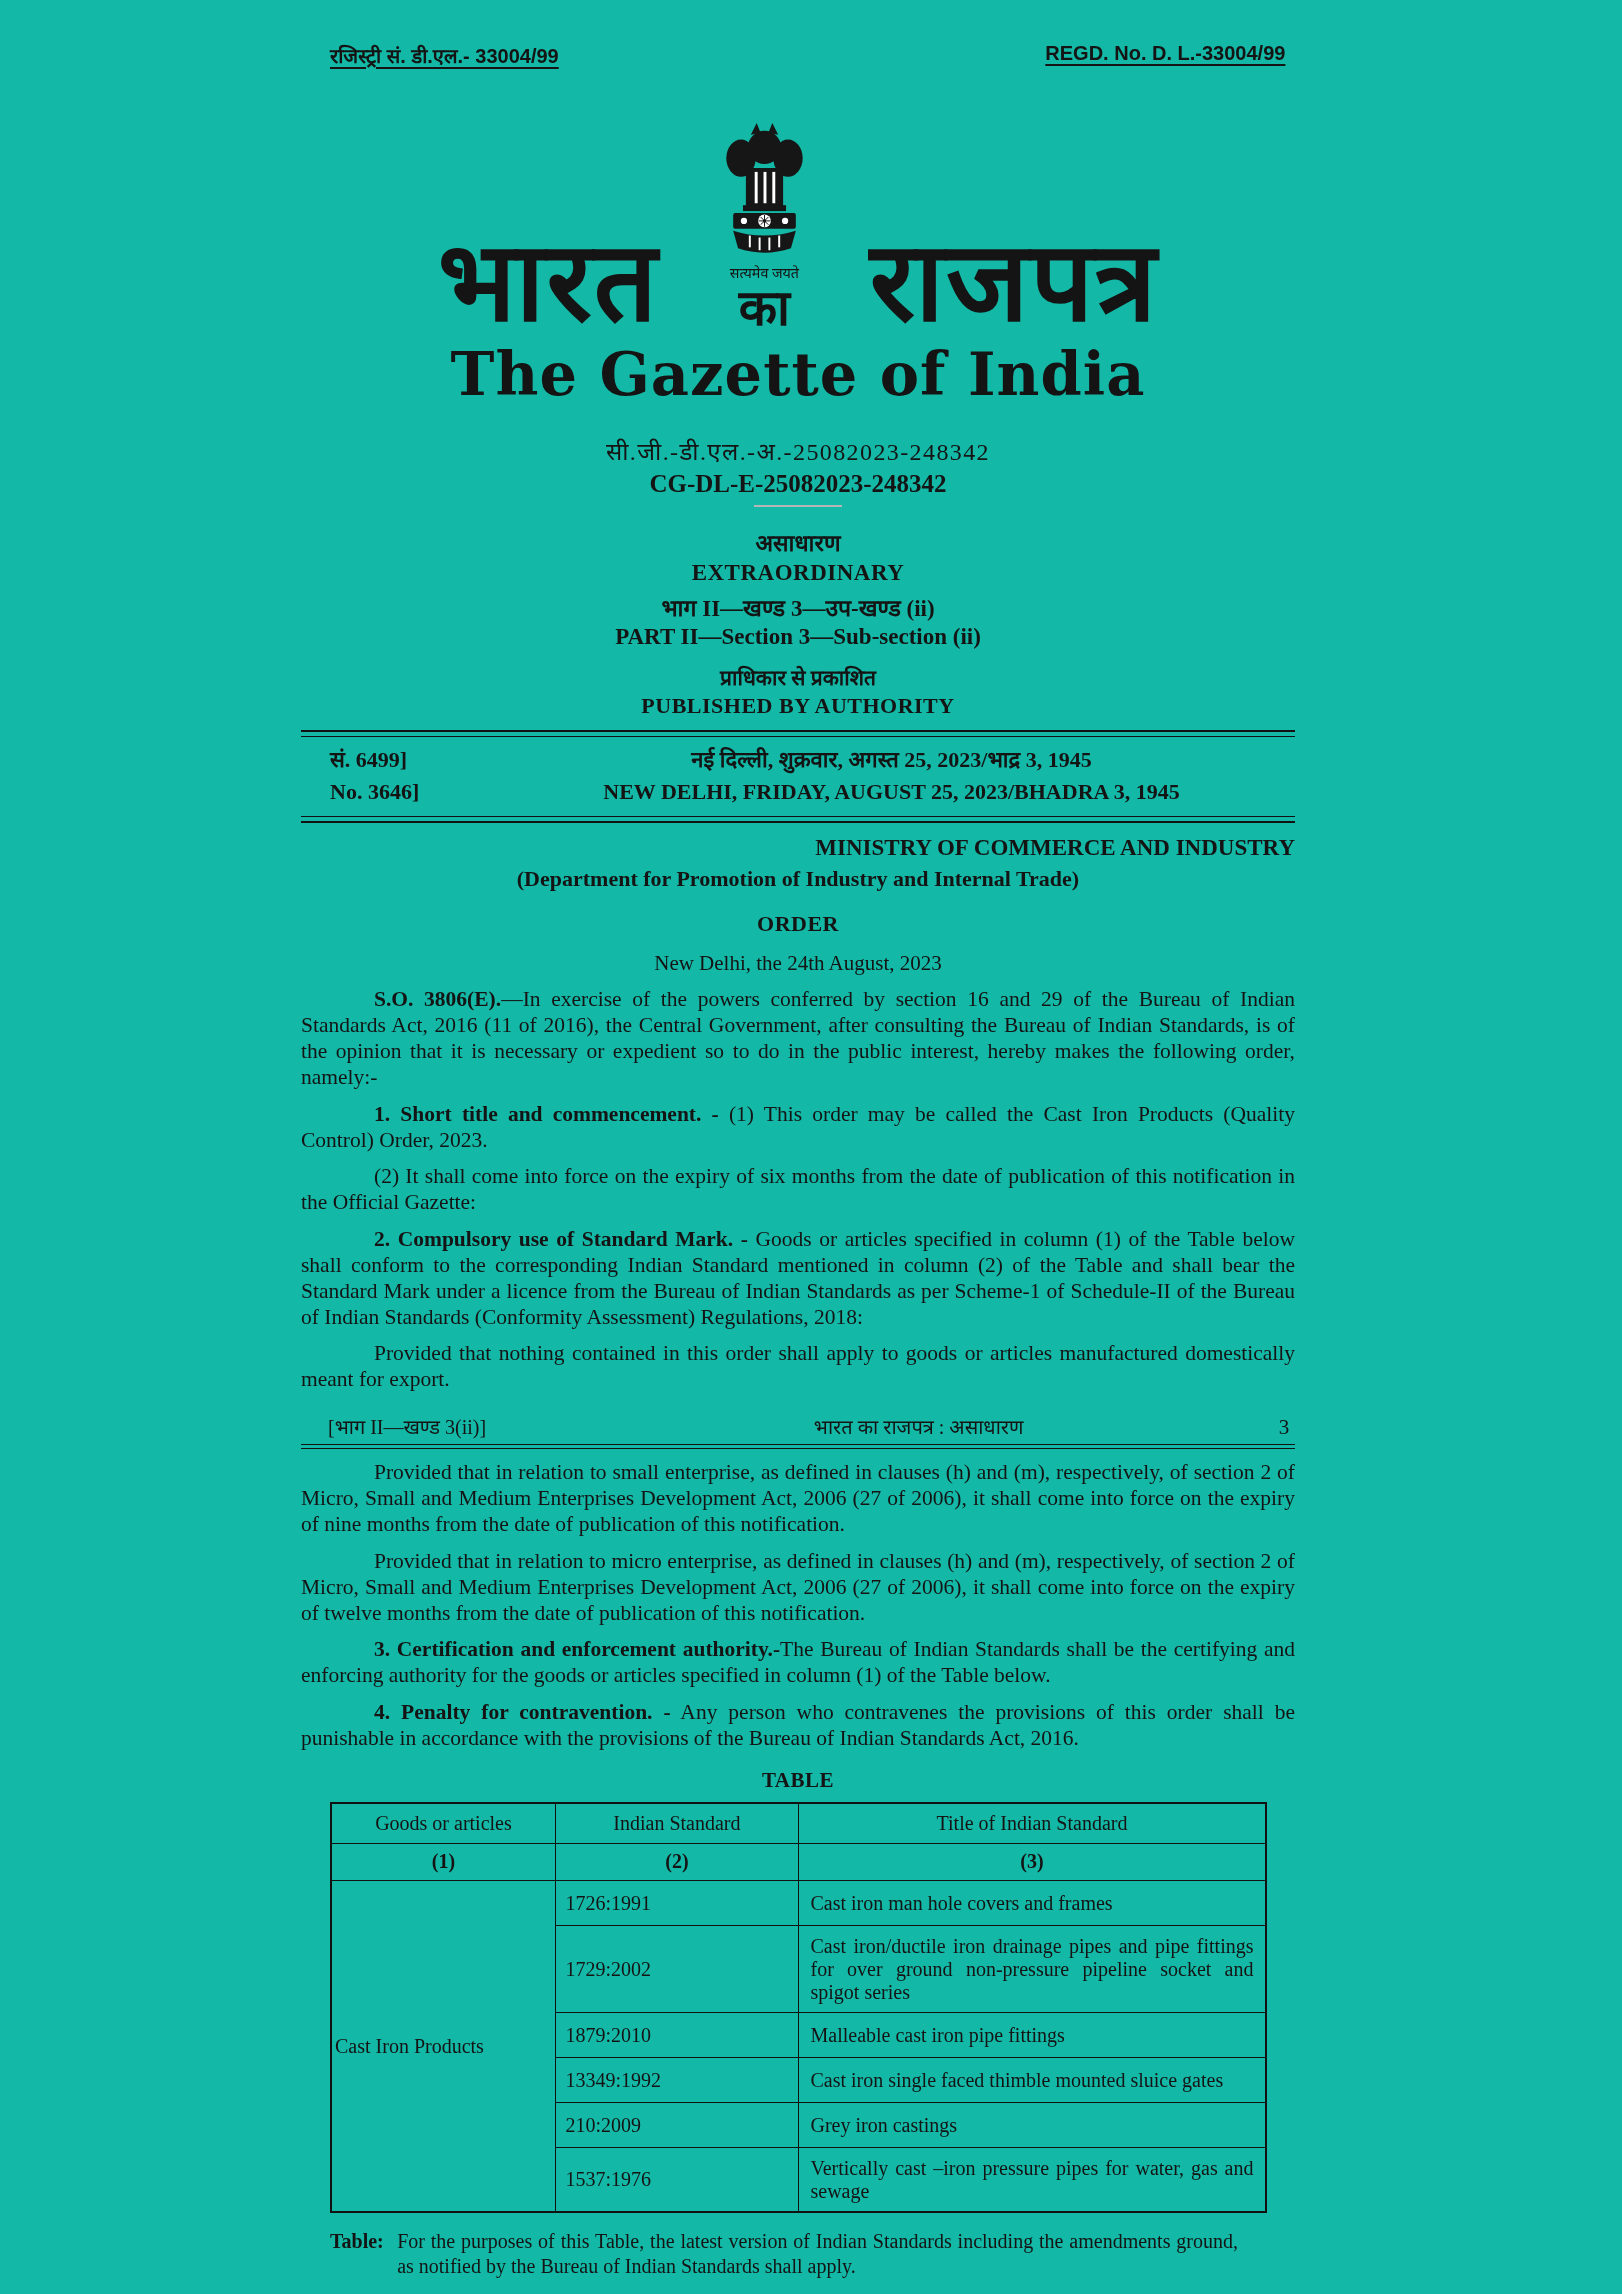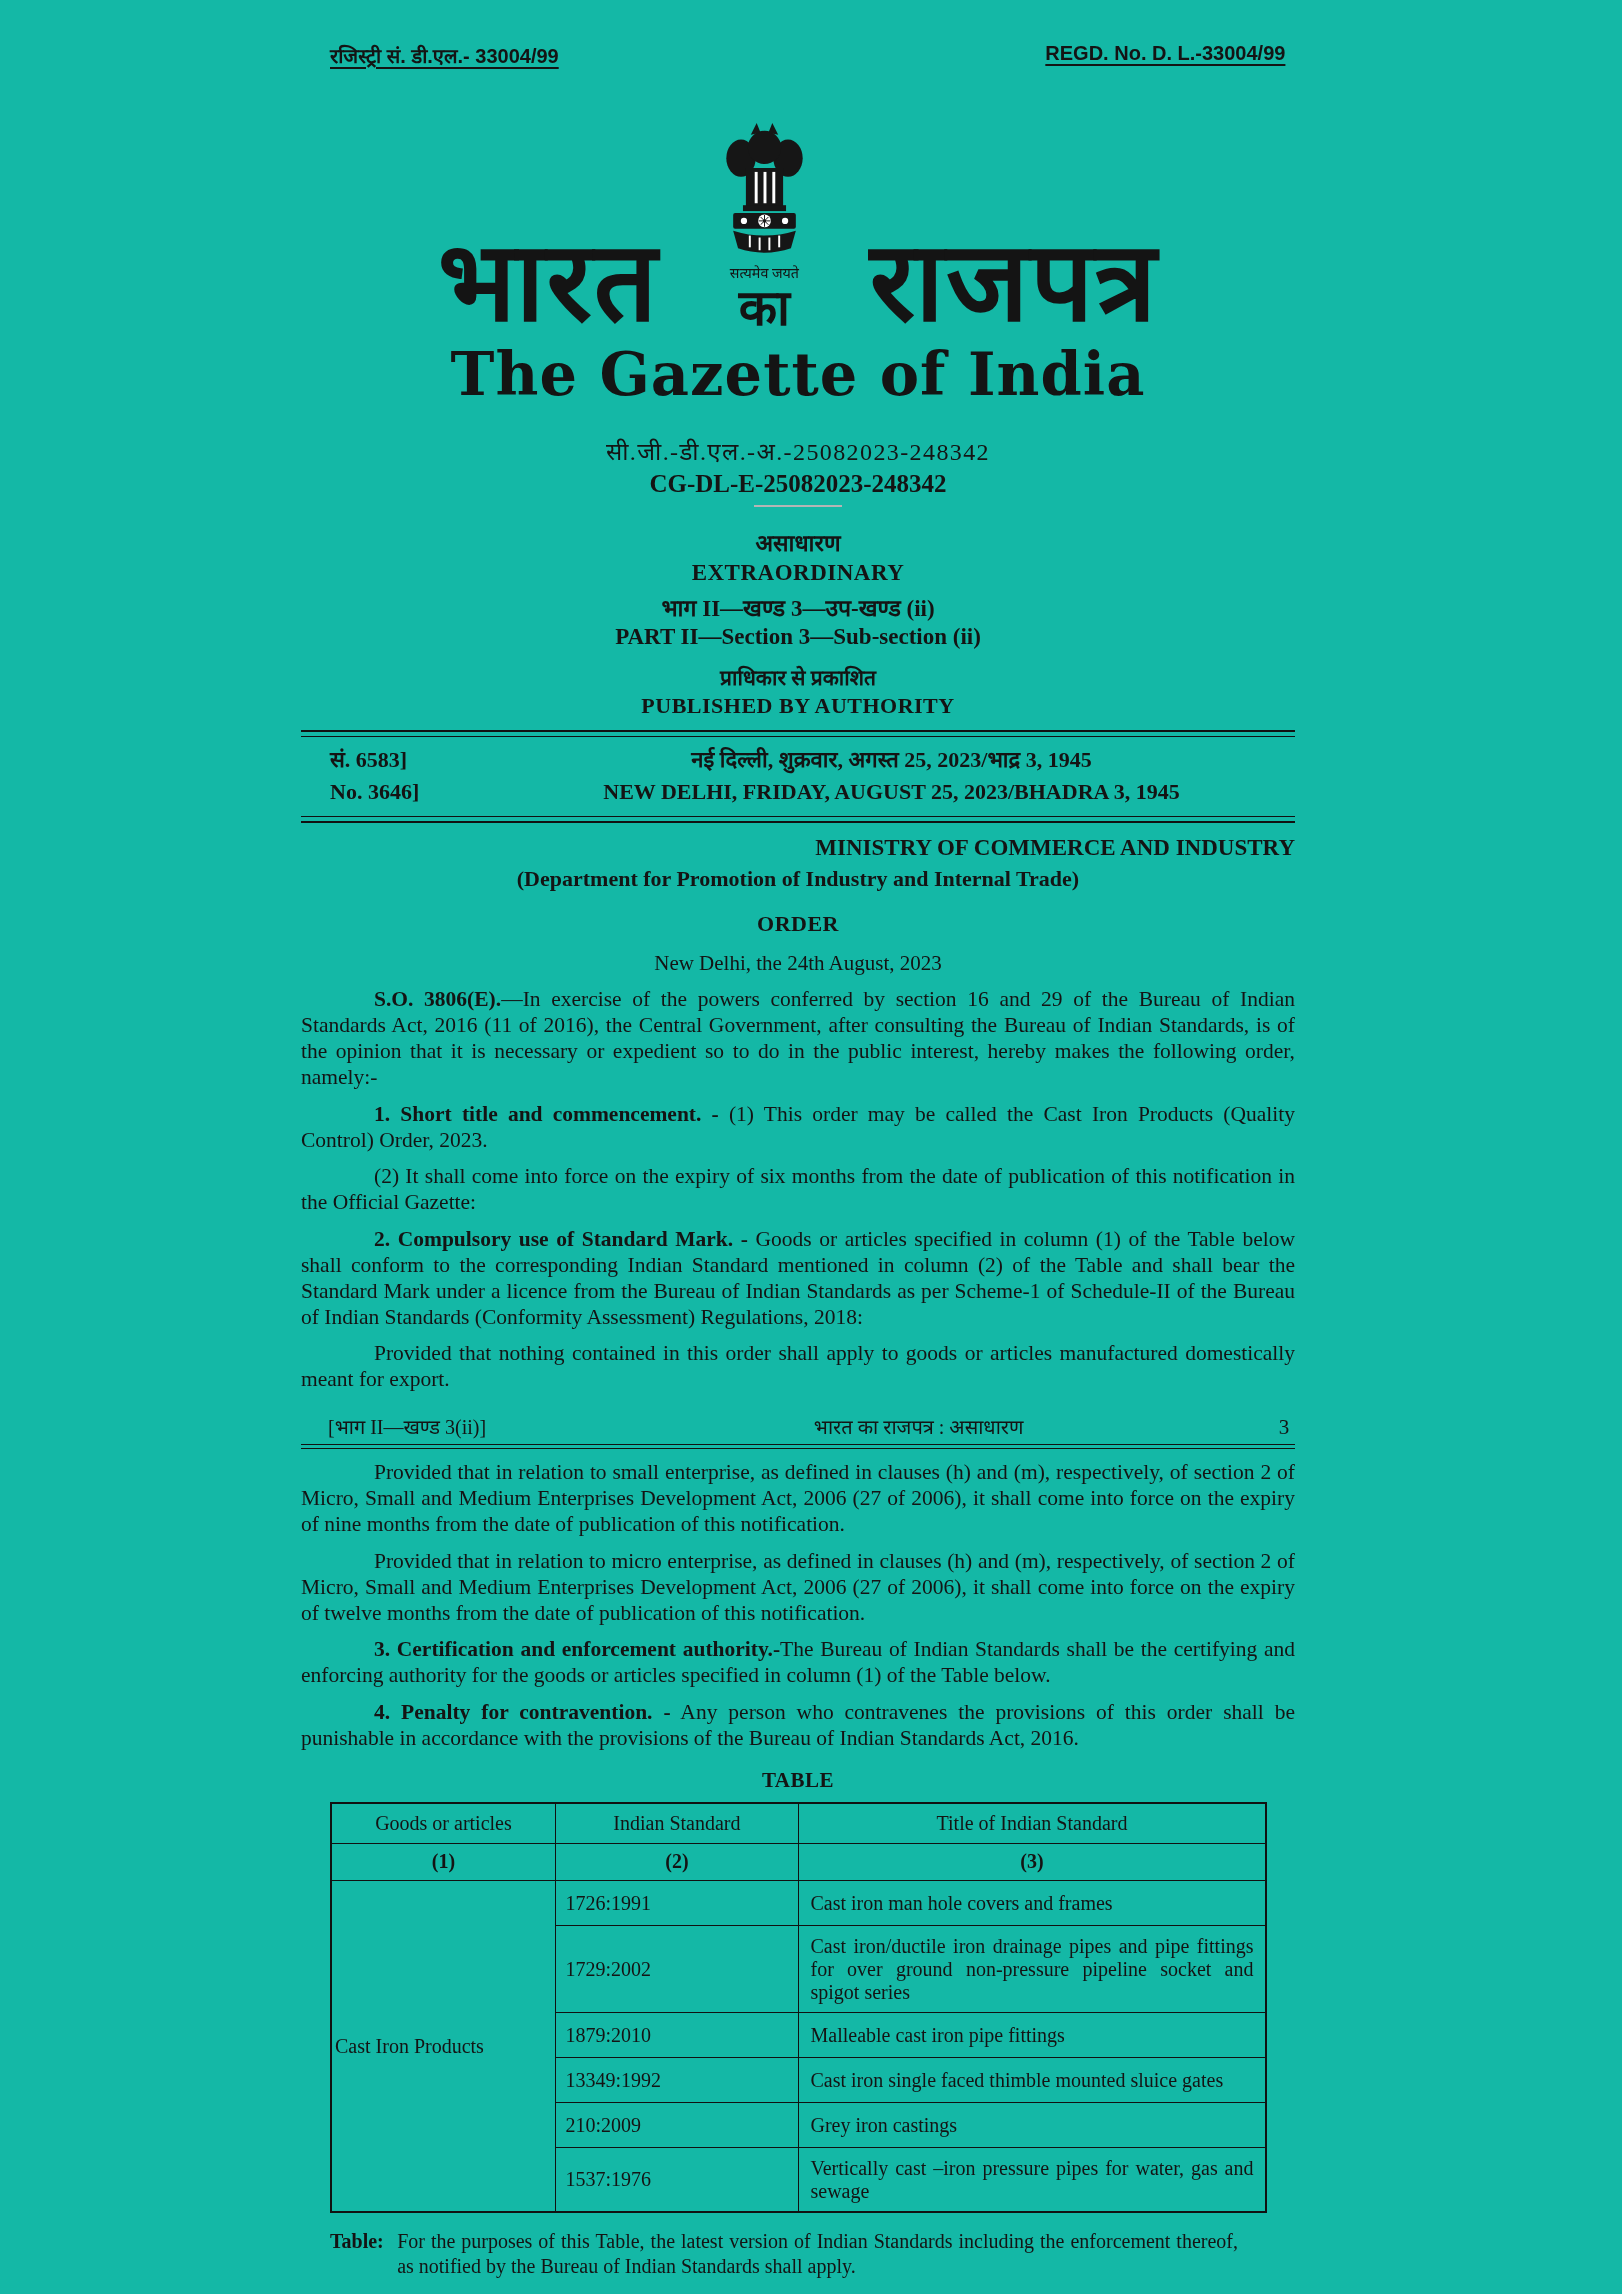--- a/index.html
+++ b/index.html
@@ -144,21 +144,21 @@
       <div class="ed-hi2">भाग II—खण्ड 3—उप-खण्ड (ii)</div>
       <div class="ed-en2">PART II—Section 3—Sub-section (ii)</div>
       <div class="ed-hi3">प्राधिकार से प्रकाशित</div>
       <div class="ed-en3">PUBLISHED BY AUTHORITY</div>
     </div>
 
     <div class="issue">
       <div class="drule-a"></div>
       <div class="issue-rows">
         <div class="issue-row">
-          <span>सं.  6583]</span>
+          <span>सं.  6499]</span>
           <span class="issue-date">नई दिल्ली, शुक्रवार, अगस्त 25, 2023/भाद्र 3, 1945</span>
         </div>
         <div class="issue-row">
           <span>No. 3646]</span>
           <span class="issue-date">NEW DELHI, FRIDAY, AUGUST 25, 2023/BHADRA 3, 1945</span>
         </div>
       </div>
       <div class="drule-b"></div>
     </div>
 
@@ -230,18 +230,18 @@
       </tr>
       <tr>
         <td class="std-cell">1537:1976</td>
         <td class="title-cell">Vertically cast –iron pressure pipes for water, gas and sewage</td>
       </tr>
     </tbody>
       </table>
 
     <div class="note">
       <span class="nlabel">Table:</span>
-      <span class="ntext">For the purposes of this Table, the latest version of Indian Standards including the enforcement thereof, as notified by the Bureau of Indian Standards shall apply.</span>
+      <span class="ntext">For the purposes of this Table, the latest version of Indian Standards including the amendments ground, as notified by the Bureau of Indian Standards shall apply.</span>
     </div>
 
   </div>
 </div>
 
 
 </body></html>

